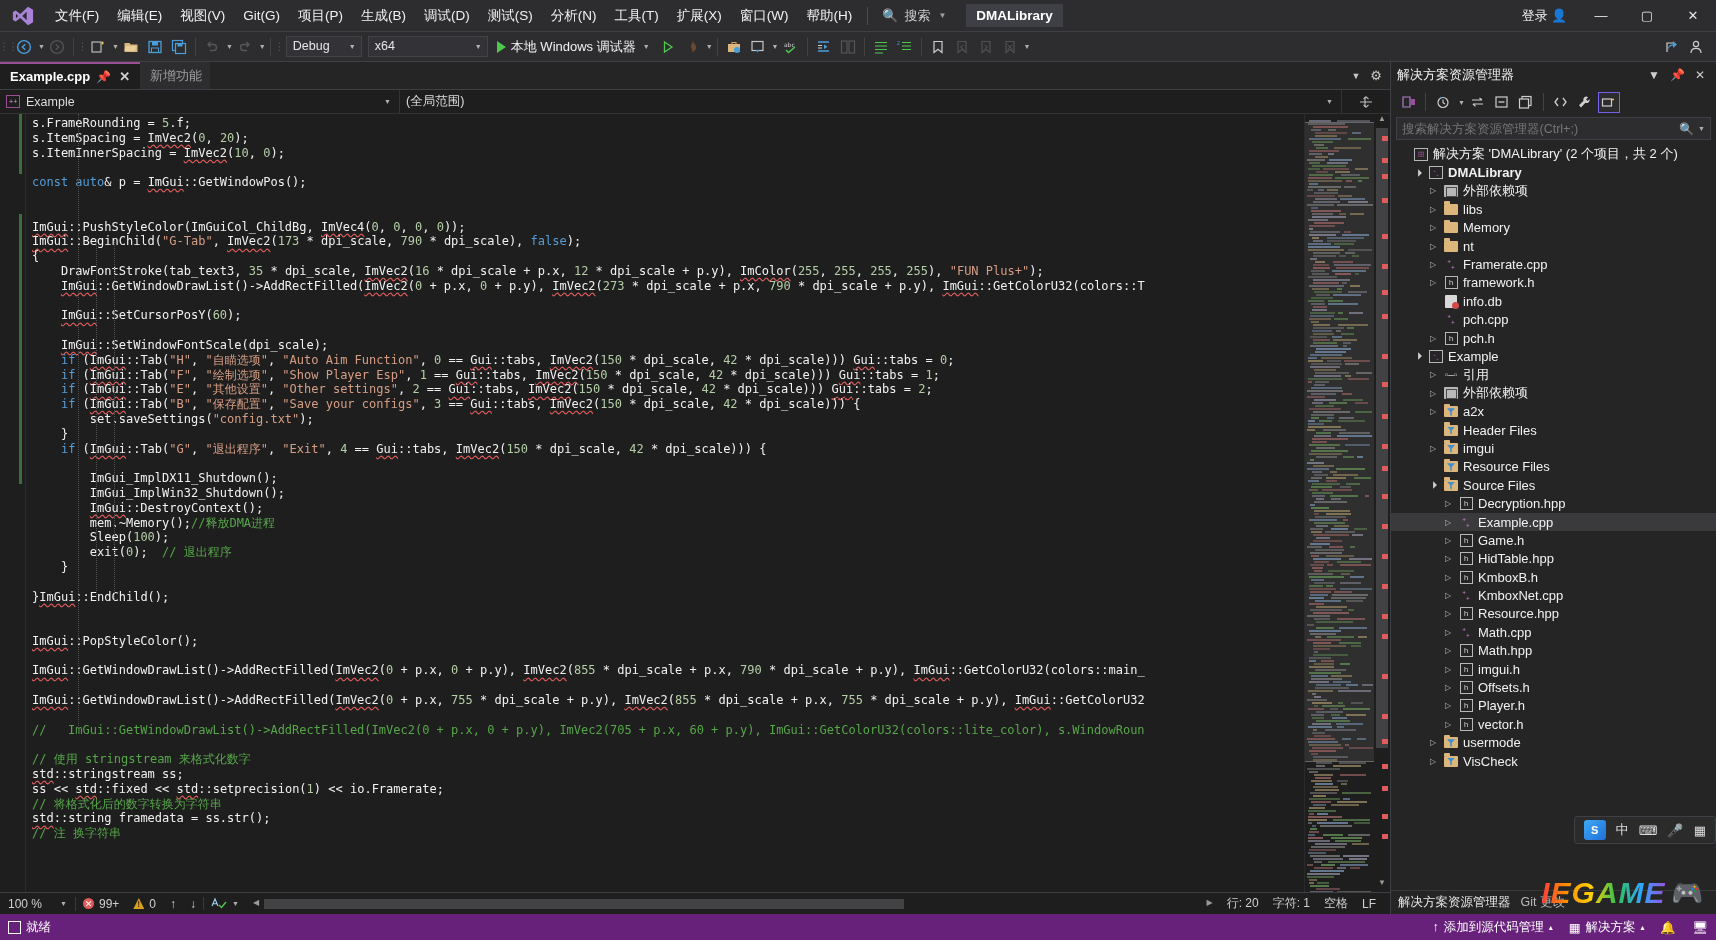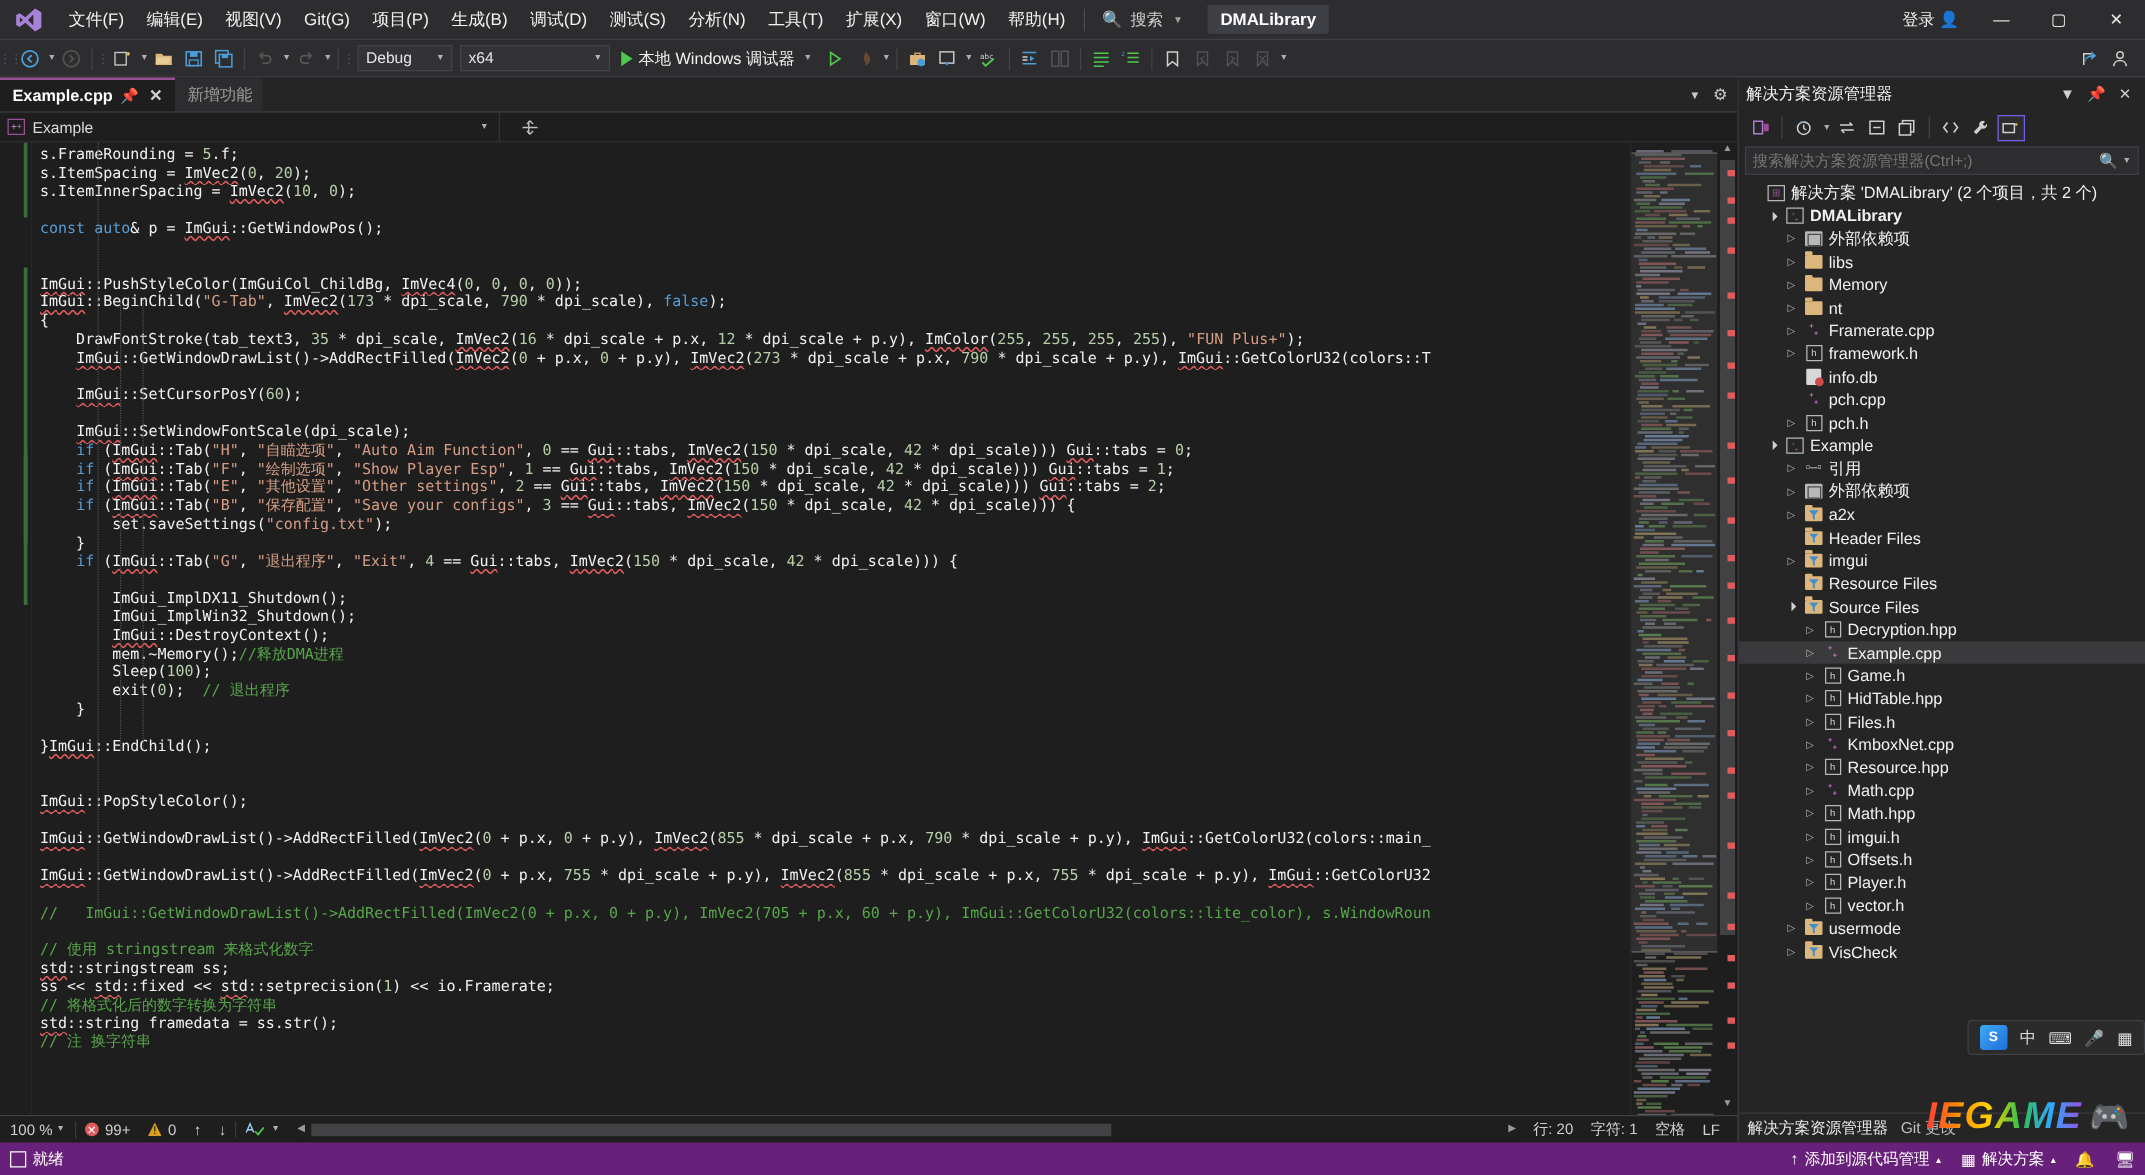--- a/index.html
+++ b/index.html
@@ -101,21 +101,21 @@
   .sb-mark { position:absolute; right:2px; width:6px; height:5px; background:#e05c5c; }
   #sb-thumb { position:absolute; left:2px; width:12px; background:#424245; }
   #sb-up, #sb-down { position:absolute; left:0; right:0; height:14px; color:#9a9a9a;
      font-size:8px; text-align:center; }
 
   
   #editstatus { height:22px; background:#1e1e1e; border-top:1px solid #3f3f46; display:flex;
      align-items:center; font-size:12px; color:#d0d0d0; }
   .es { padding:0 7px; display:flex; align-items:center; gap:5px; }
   .es.sep { border-left:1px solid #3a3a3a; }
-  #zoomwrap { display:flex; align-items:center; gap:3px; padding:0 8px; }
+  #zoomwrap { display:flex; align-items:center; gap:18px; padding:0 8px; }
   #hscroll { flex:1; height:14px; background:#1e1e1e; margin:0 4px; position:relative; }
   #hthumb { position:absolute; left:14px; width:640px; top:2px; height:10px; background:#424245; }
   .harrow { position:absolute; top:1px; width:12px; text-align:center; color:#9a9a9a; font-size:8px; }
   .errdot { width:11px; height:11px; border-radius:50%; background:#e05c5c; color:#fff;
      font-size:9px; display:flex; align-items:center; justify-content:center; }
   .warndot { width:11px; height:11px; background:#d8a01e; color:#000; font-size:9px;
      display:flex; align-items:center; justify-content:center;
      clip-path:polygon(50% 0,100% 100%,0 100%); }
 
   
@@ -424,20 +424,24 @@
       <div id="tabstrip-right">
         <span style="font-size:9px;">▼</span>
         <span style="font-size:13px;">⚙</span>
       </div>
     </div>
 
     <div id="navbar">
       <div class="navdd" id="nav1">
         <span class="cppicon">+<sub>+</sub></span>
         <span>Example</span>
+        <span class="dc">▼</span>
+      </div>
+      <div class="navdd" id="nav2">
+        <span>(全局范围)</span>
         <span class="dc">▼</span>
       </div>
       <div id="navsplit">
         <svg width="16" height="14" viewBox="0 0 16 14">
             <path d="M2 7h12M7 2v10" stroke="#c0c0c0" stroke-width="1.1"></path>
             <path d="M5.5 4.2 8 1.8l2.5 2.4M5.5 9.8 8 12.2l2.5-2.4" fill="none" stroke="#c0c0c0" stroke-width="1.1"></path>
           </svg>
       </div>
     </div>
 
@@ -1180,21 +1184,21 @@
           <span class="ico">
             <span class="hi">h</span>
           </span>
           <span>HidTable.hpp</span>
         </div>
         <div class="row" style="padding-left: 51px;">
           <span class="arr">▷</span>
           <span class="ico">
             <span class="hi">h</span>
           </span>
-          <span>Files.h</span>
+          <span>KmboxB.h</span>
         </div>
         <div class="row" style="padding-left: 51px;">
           <span class="arr">▷</span>
           <span class="ico">
             <span class="cppi">⁺₊</span>
           </span>
           <span>KmboxNet.cpp</span>
         </div>
         <div class="row" style="padding-left: 51px;">
           <span class="arr">▷</span>

